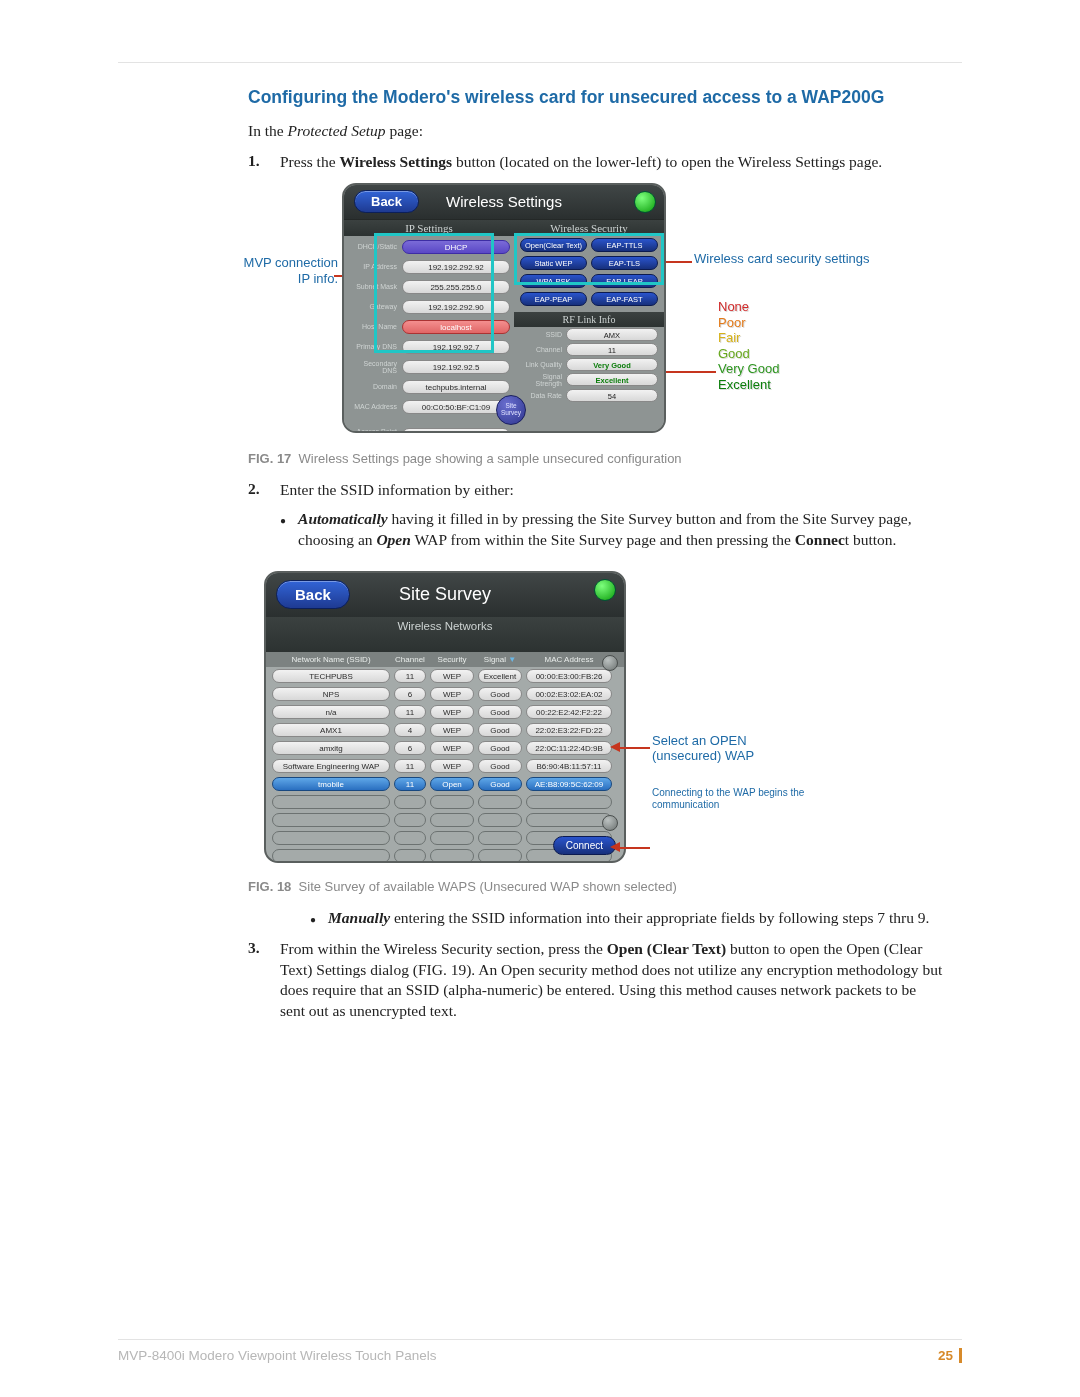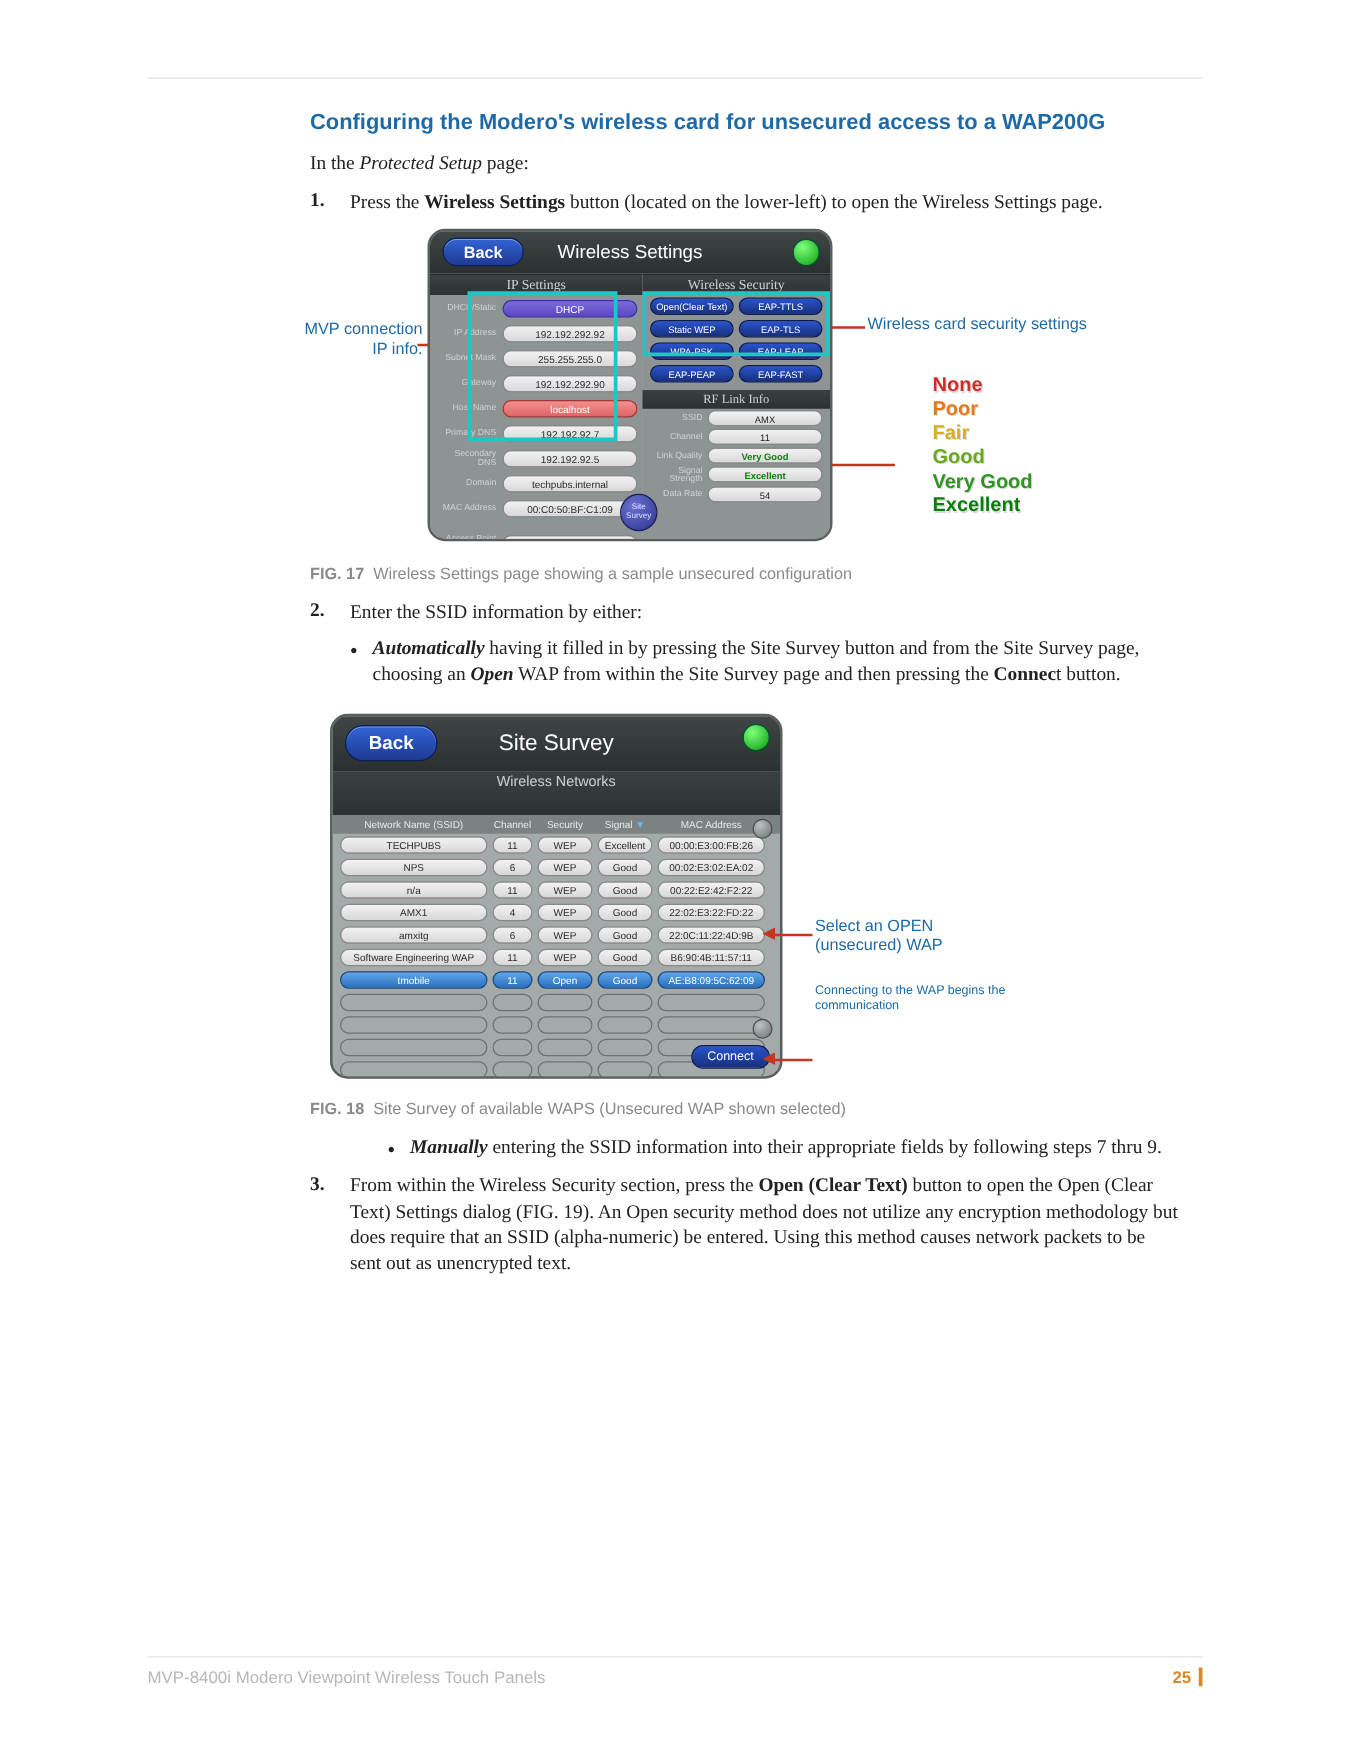--- a/index.html
+++ b/index.html
@@ -171,23 +171,23 @@
   .callout-left {
     position: absolute; left: -18px; top: 72px; width: 108px;
     text-align: right; color: #1e6aa6;
     font-family: Arial, sans-serif; font-size: 13px; line-height: 1.2;
   }
   .callout-right1 {
     position: absolute; left: 446px; top: 68px; width: 180px;
     color: #1e6aa6; font-family: Arial, sans-serif; font-size: 13px; line-height: 1.2;
   }
   .signal-list {
-    position: absolute; left: 498px; top: 116px;
-    font-family: Arial Black, Arial, sans-serif; font-weight: 700;
-    font-size: 16px; line-height: 1.2;
+    position: absolute; left: 470px; top: 116px;
+    font-family: Arial Black, Arial, sans-serif; font-weight: 400;
+    font-size: 13px; line-height: 1.2;
     text-shadow: 1px 1px 0 rgba(0,0,0,0.15);
   }
   .sv-none { color: #d12b2b; }
   .sv-poor { color: #e27a1a; }
   .sv-fair { color: #d6b21a; }
   .sv-good { color: #68a81e; }
   .sv-vgood { color: #2e9620; }
   .sv-excellent { color: #0a7d0a; }
   .arrow-line {
     position: absolute; height: 0; border-top: 2px solid #c6351e;
@@ -254,21 +254,21 @@
   .callout18a {
     position: absolute; left: 404px; top: 162px; width: 160px;
     color: #1e6aa6; font-family: Arial, sans-serif; font-size: 13px; line-height: 1.2;
   }
   .callout18b {
     position: absolute; left: 404px; top: 216px; width: 160px;
     color: #1e6aa6; font-family: Arial, sans-serif; font-size: 10px; line-height: 1.2;
   }
 
   .footer {
-    position: absolute; left: 118px; right: 118px; bottom: 48px;
+    position: absolute; left: 118px; right: 118px; bottom: 34px;
     border-top: 1px solid #e3e3e3;
     padding-top: 8px;
     display: flex; justify-content: space-between;
     color: #b7b7b7;
     font-family: "Segoe UI", Arial, sans-serif;
     font-size: 13.5px;
   }
   .footer .pg { color: #d78a2a; font-weight: 600; border-right: 3px solid #d78a2a; padding-right: 6px;}
 </style>
 </head>

